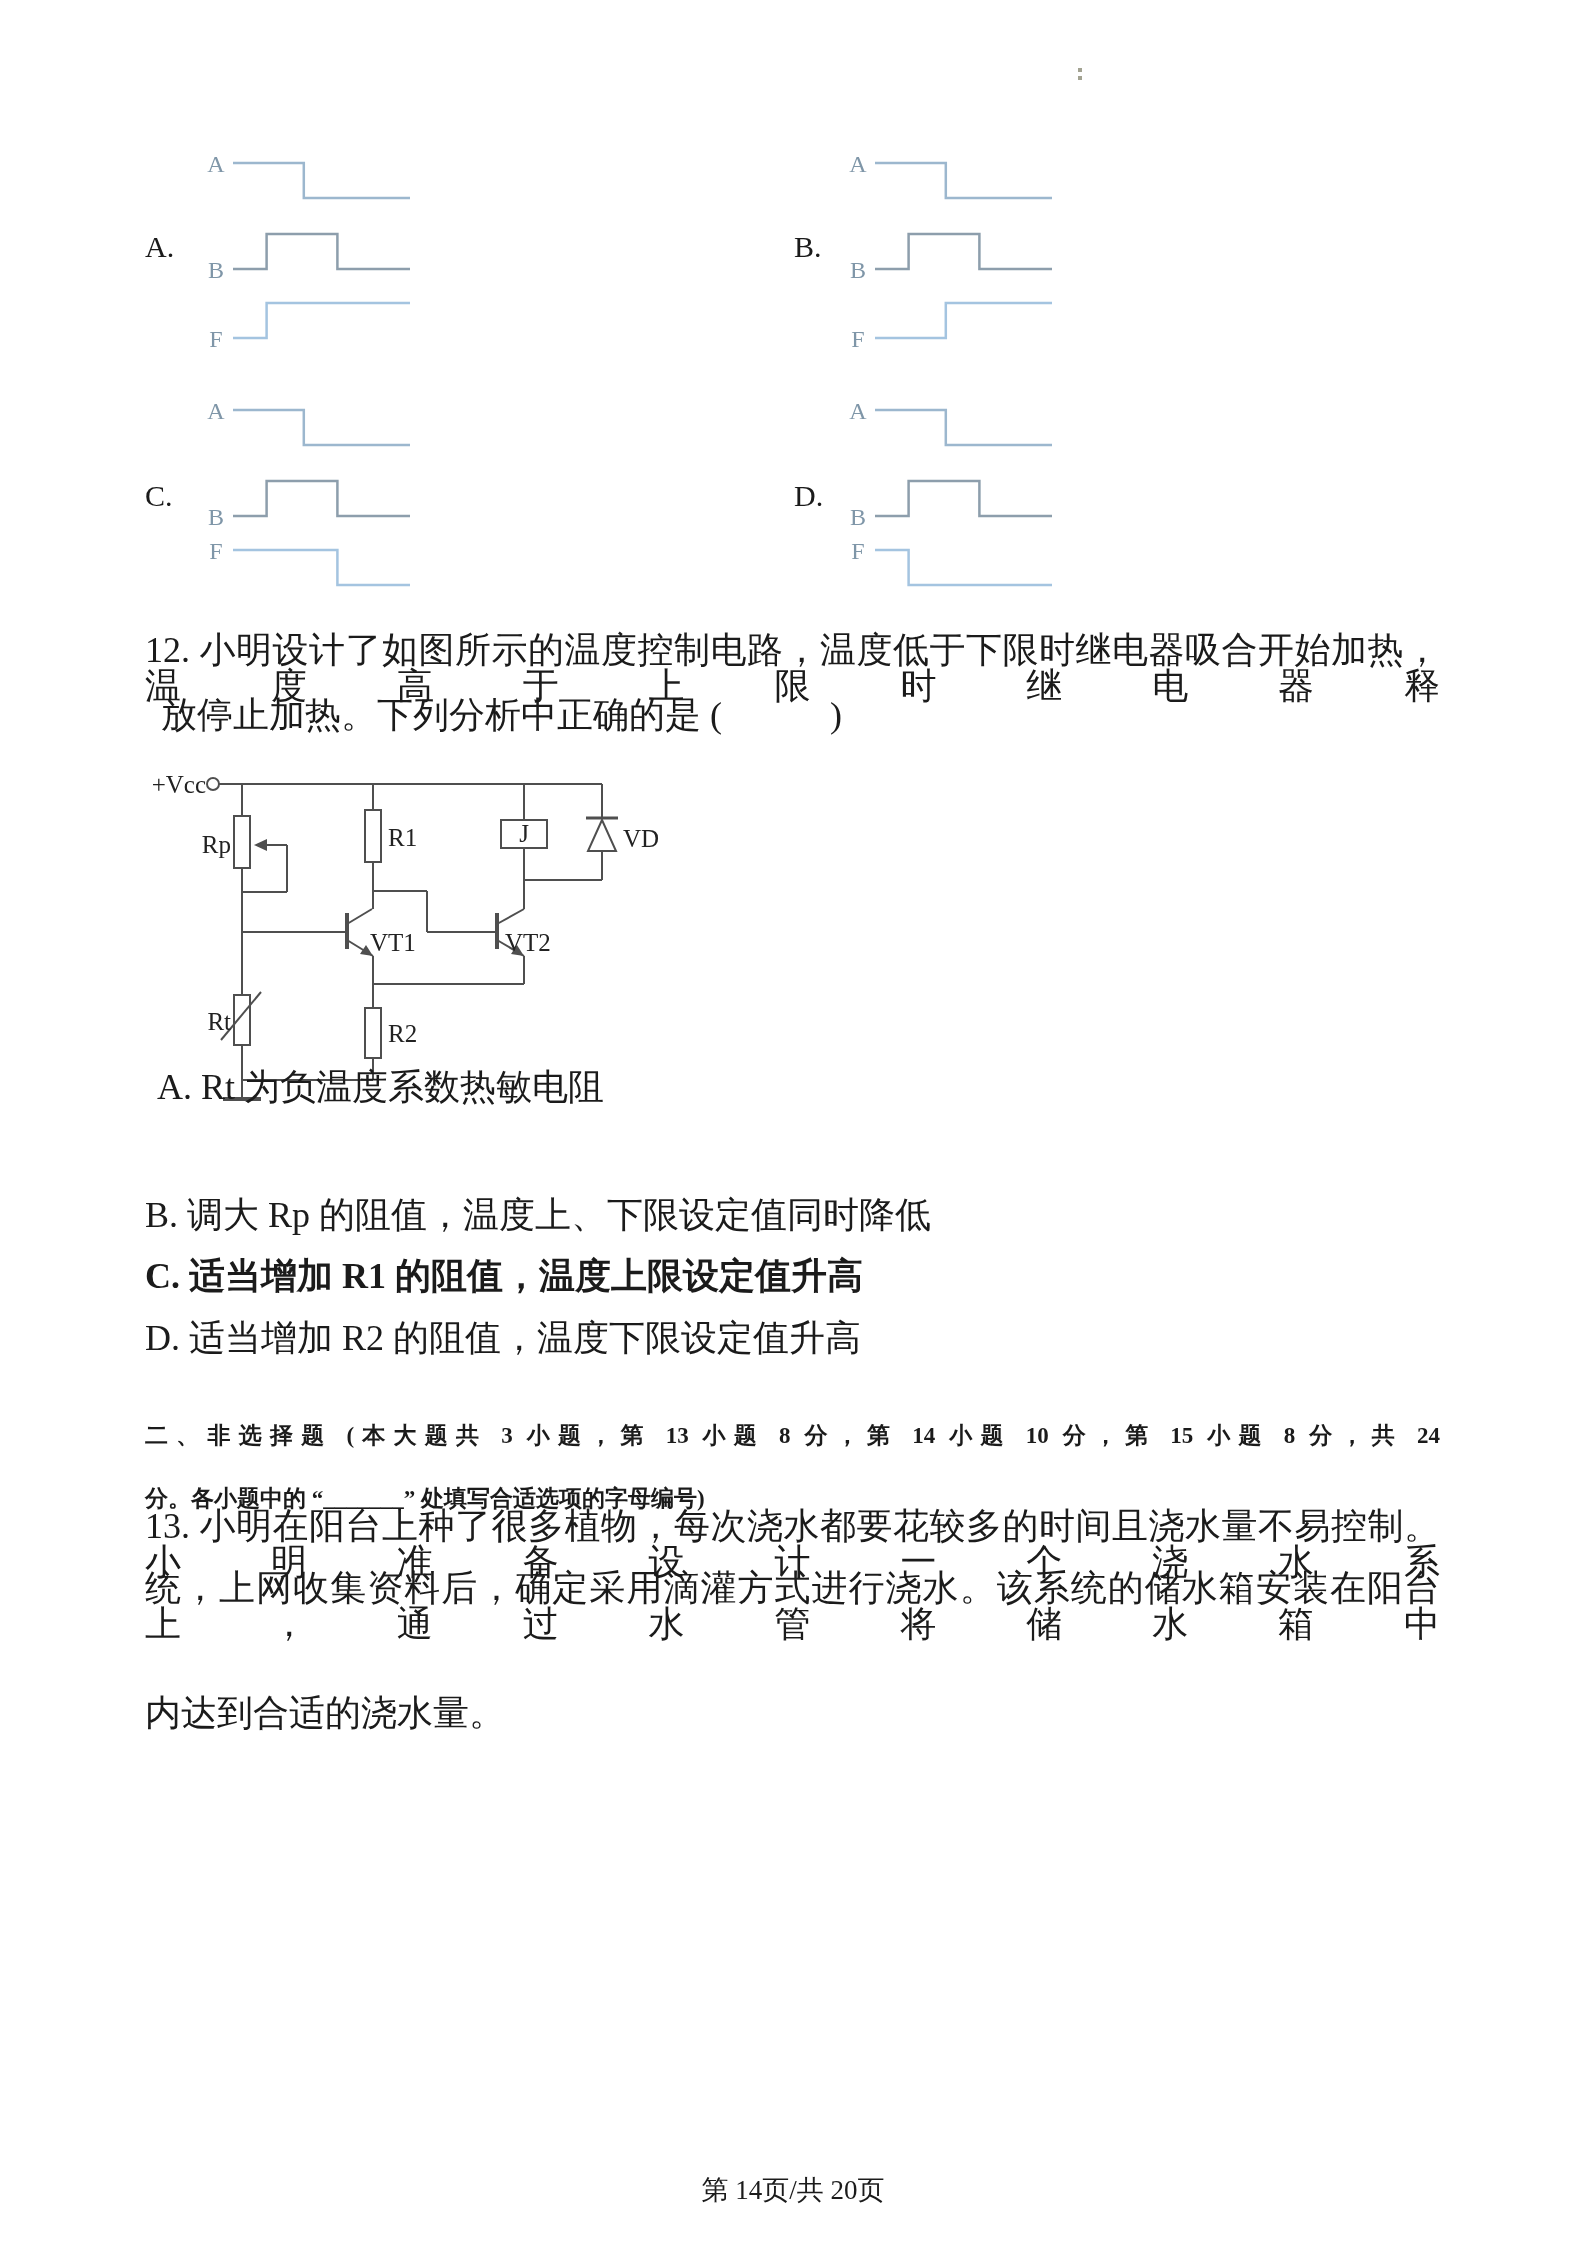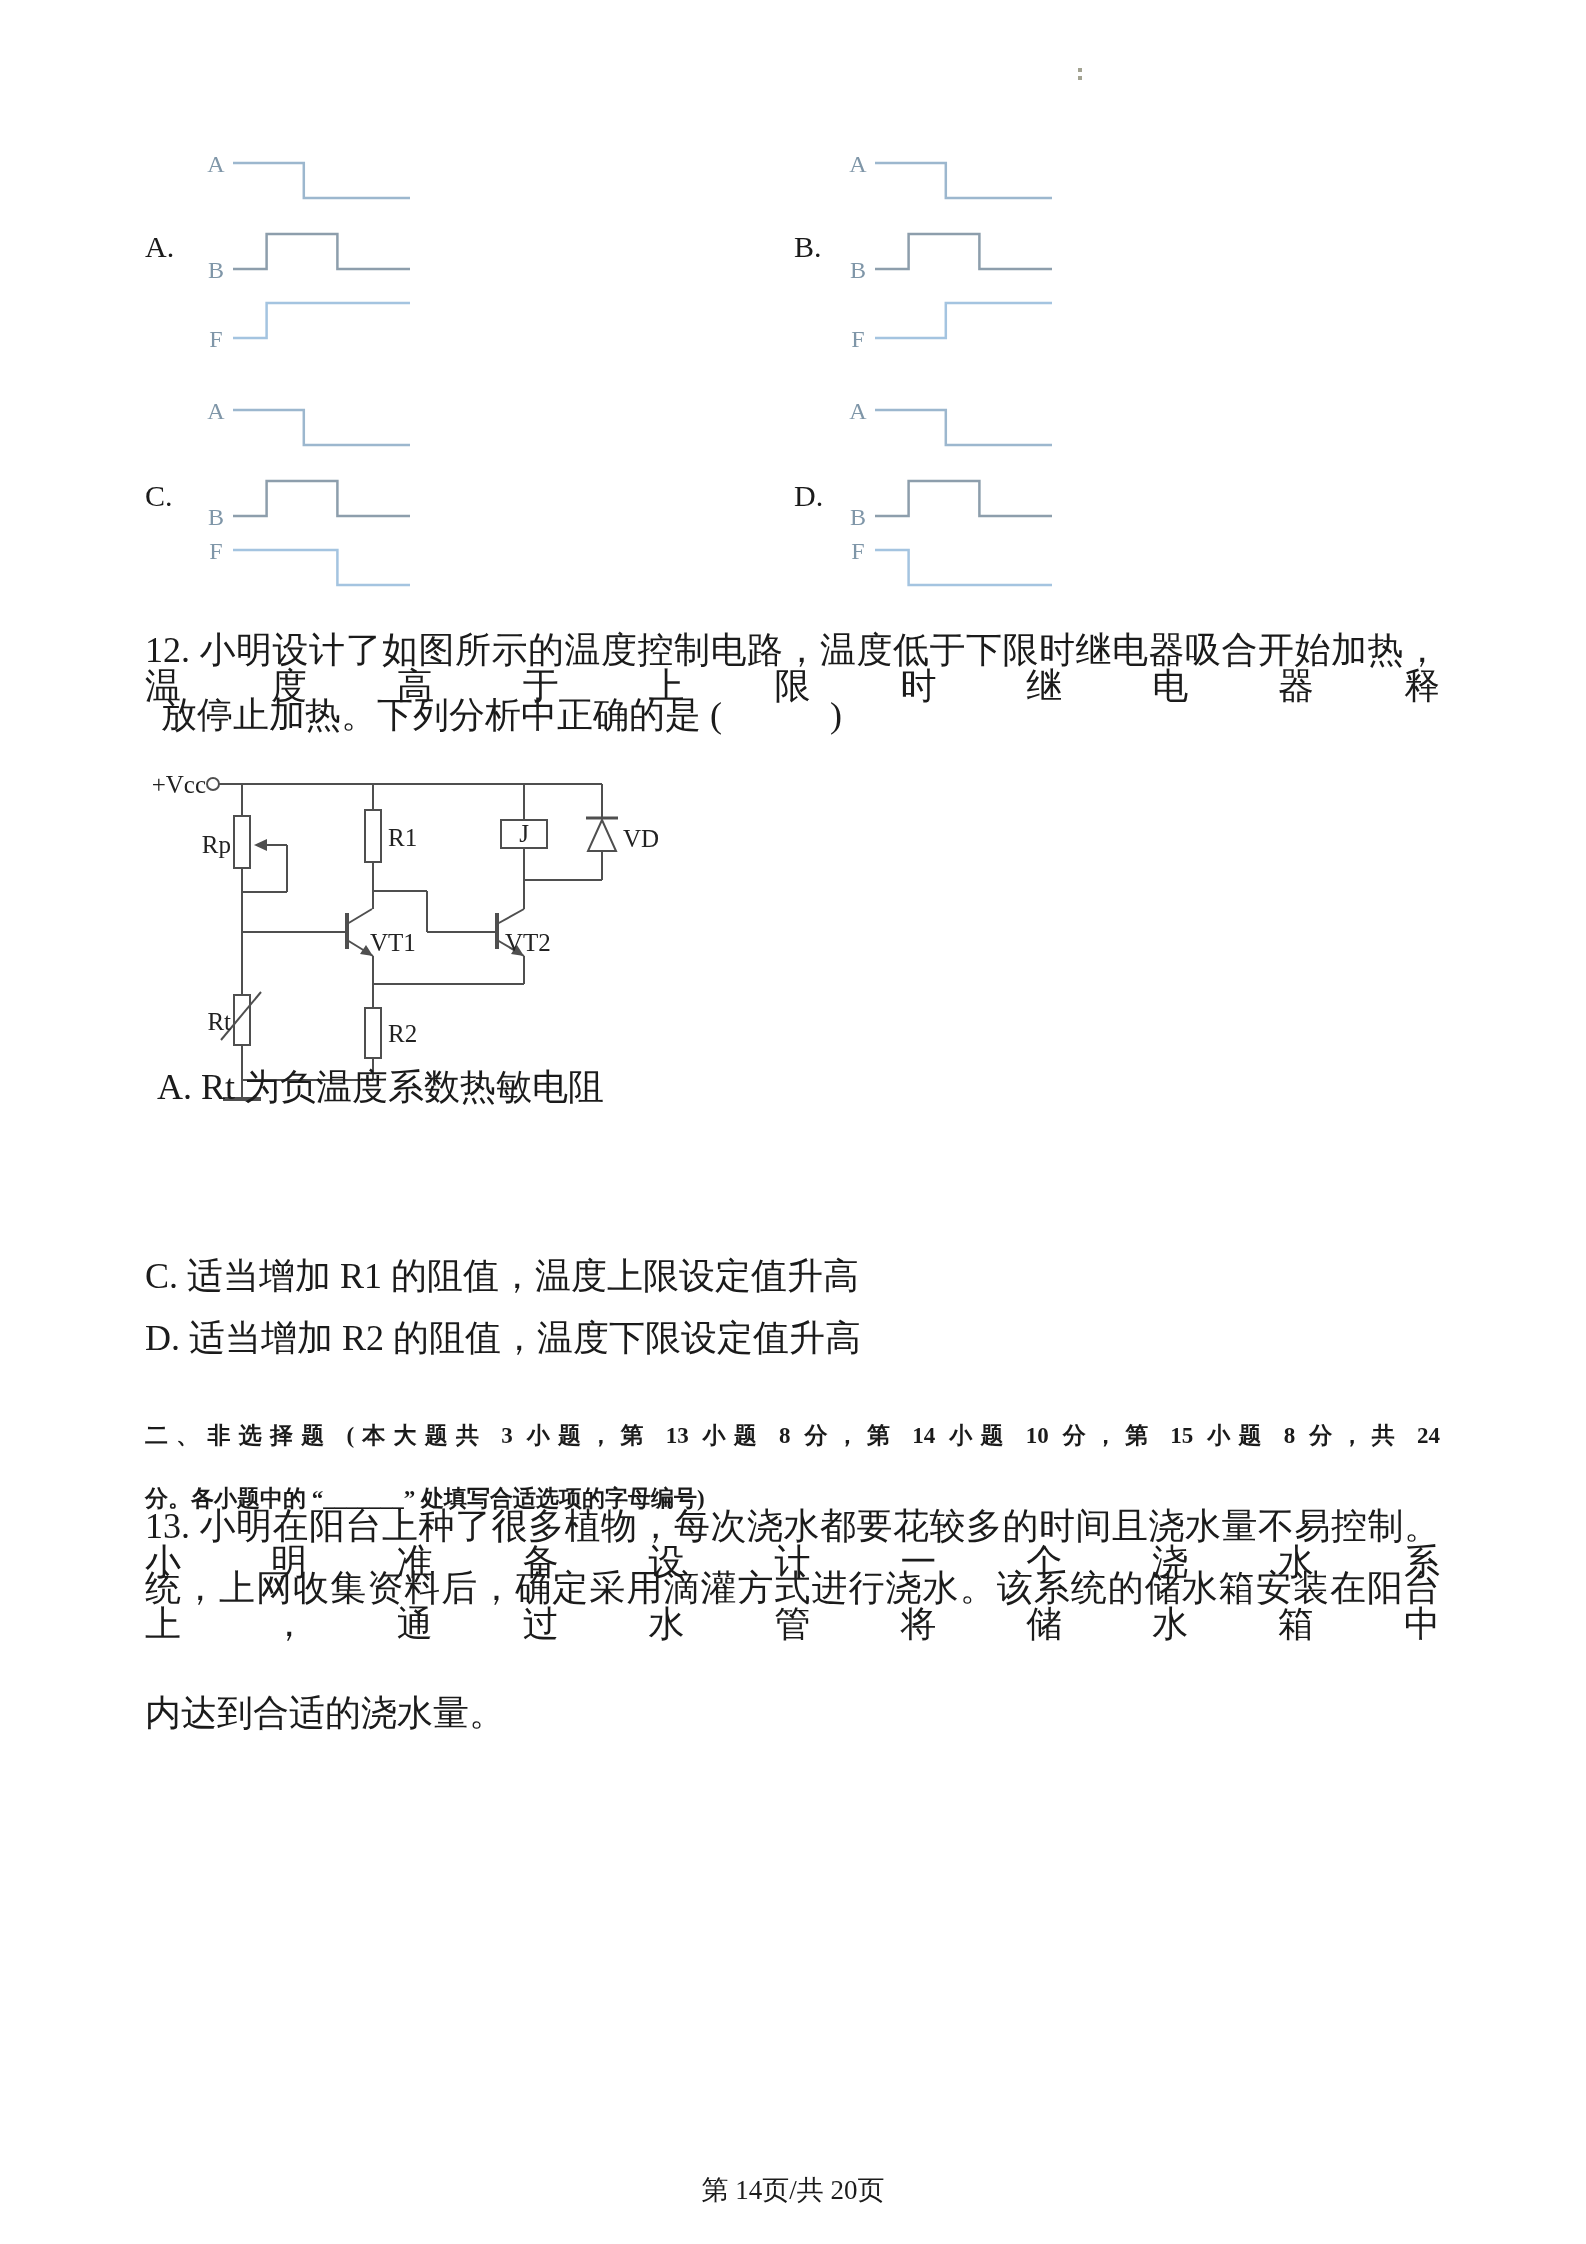--- a/index.html
+++ b/index.html
@@ -134,21 +134,22 @@
       <text x="268" y="88">R1</text>
       <text x="268" y="284">R2</text>
       <text x="250" y="193">VT1</text>
       <text x="385" y="193">VT2</text>
       <text x="404" y="84" text-anchor="middle">J</text>
       <text x="503" y="89">VD</text>
     </g>
   </svg>
 
   <div class="tline" style="top:1069px;margin-left:12px;">A. Rt 为负温度系数热敏电阻</div>
-  <div class="tline" style="top:1258px;">C. 适当增加 R1 的阻值，温度上限设定值升高</div>
+  <div class="tline" style="top:1197px;">B. 调大 Rp 的阻值，温度上、下限设定值同时降低</div>
+  <div class="tline" style="top:1258px;font-weight:bold;">C. 适当增加 R1 的阻值，温度上限设定值升高</div>
   <div class="tline" style="top:1320px;">D. 适当增加 R2 的阻值，温度下限设定值升高</div>
 
   <div class="tline bold just" style="top:1380px;">二、非选择题 (本大题共 3 小题，第 13 小题 8 分，第 14 小题 10 分，第 15 小题 8 分，共 24</div>
   <div class="tline bold" style="top:1443px;">分。各小题中的 “_______” 处填写合适选项的字母编号)</div>
 
   <div class="tline just" style="top:1508px;font-family:Liberation Serif, serif;">13. 小明在阳台上种了很多植物，每次浇水都要花较多的时间且浇水量不易控制。小明准备设计一个浇水系</div>
   <div class="tline just" style="top:1570px;">统，上网收集资料后，确定采用滴灌方式进行浇水。该系统的储水箱安装在阳台上，通过水管将储水箱中</div>
   <div class="tline" style="top:1695px;">内达到合适的浇水量。</div>
 
   <div class="footer">第 14页/共 20页</div>

